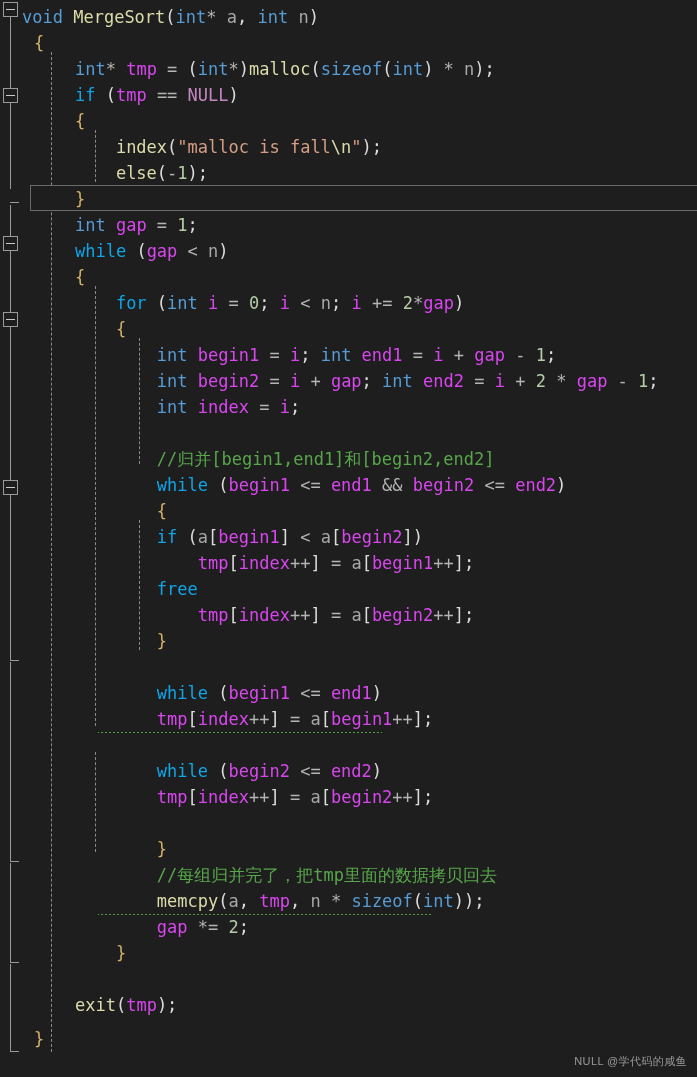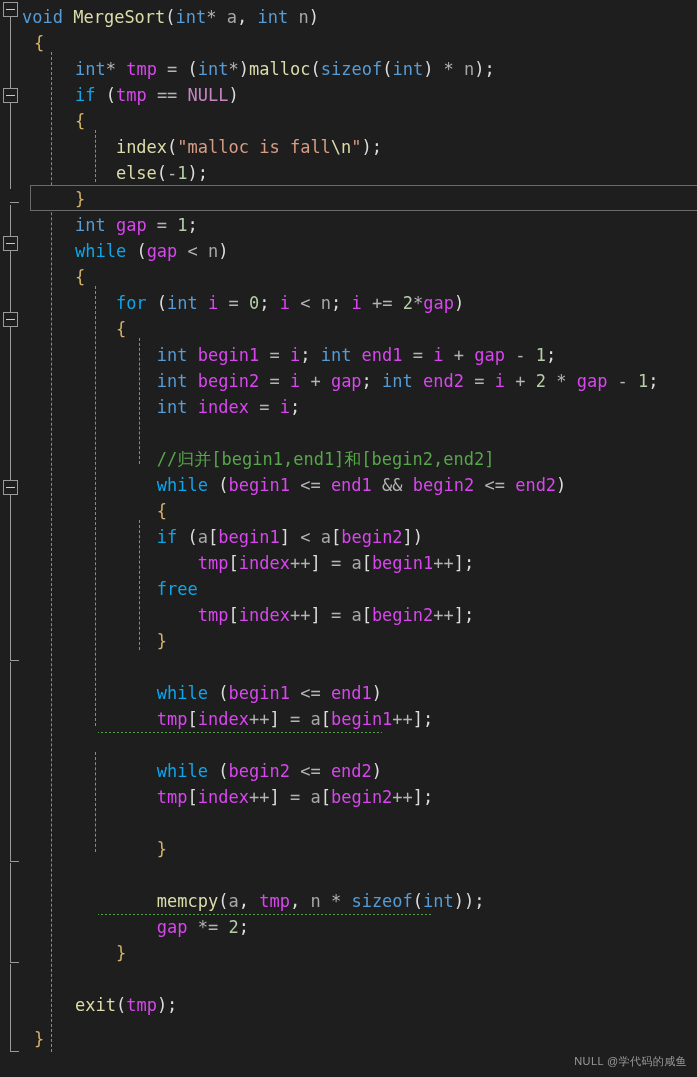--- a/index.html
+++ b/index.html
@@ -201,21 +201,21 @@
     <div class="ln pad" style="top:732px;"></div>
 
     <div class="ln pad" style="top:758px;"><span class="pun">            </span><span class="kw">while</span><span class="pun"> (</span><span class="var">begin2</span><span class="op"> &lt;= </span><span class="var">end2</span><span class="pun">)</span></div>
 
     <div class="ln pad" style="top:784px;"><span class="pun">            </span><span class="var">tmp</span><span class="pun">[</span><span class="var">index</span><span class="op">++</span><span class="pun">]</span><span class="op"> = </span><span class="par">a</span><span class="pun">[</span><span class="var">begin2</span><span class="op">++</span><span class="pun">];</span></div>
 
     <div class="ln pad" style="top:810px;"></div>
 
     <div class="ln pad" style="top:836px;"><span class="brc">            }</span></div>
 
-    <div class="ln pad" style="top:862px;"><span class="pun">            </span></div>
+    <div class="ln pad" style="top:862px;"><span class="pun">            </span><span class="cmt">//每组归并完了，把tmp里面的数据拷贝回去</span></div>
 
     <div class="ln pad" style="top:888px;"><span class="pun">            </span><span class="fn">memcpy</span><span class="pun">(</span><span class="par">a</span><span class="pun">, </span><span class="var">tmp</span><span class="pun">, </span><span class="par">n</span><span class="op"> * </span><span class="typ">sizeof</span><span class="pun">(</span><span class="typ">int</span><span class="pun">));</span></div>
 
     <div class="ln pad" style="top:914px;"><span class="pun">            </span><span class="var">gap</span><span class="op"> *= </span><span class="num">2</span><span class="pun">;</span></div>
 
     <div class="ln pad" style="top:940px;"><span class="brc">        }</span></div>
 
     <div class="ln pad" style="top:966px;"></div>
 
     <div class="ln pad" style="top:992px;"><span class="pun">    </span><span class="fn">exit</span><span class="pun">(</span><span class="var">tmp</span><span class="pun">);</span></div>

